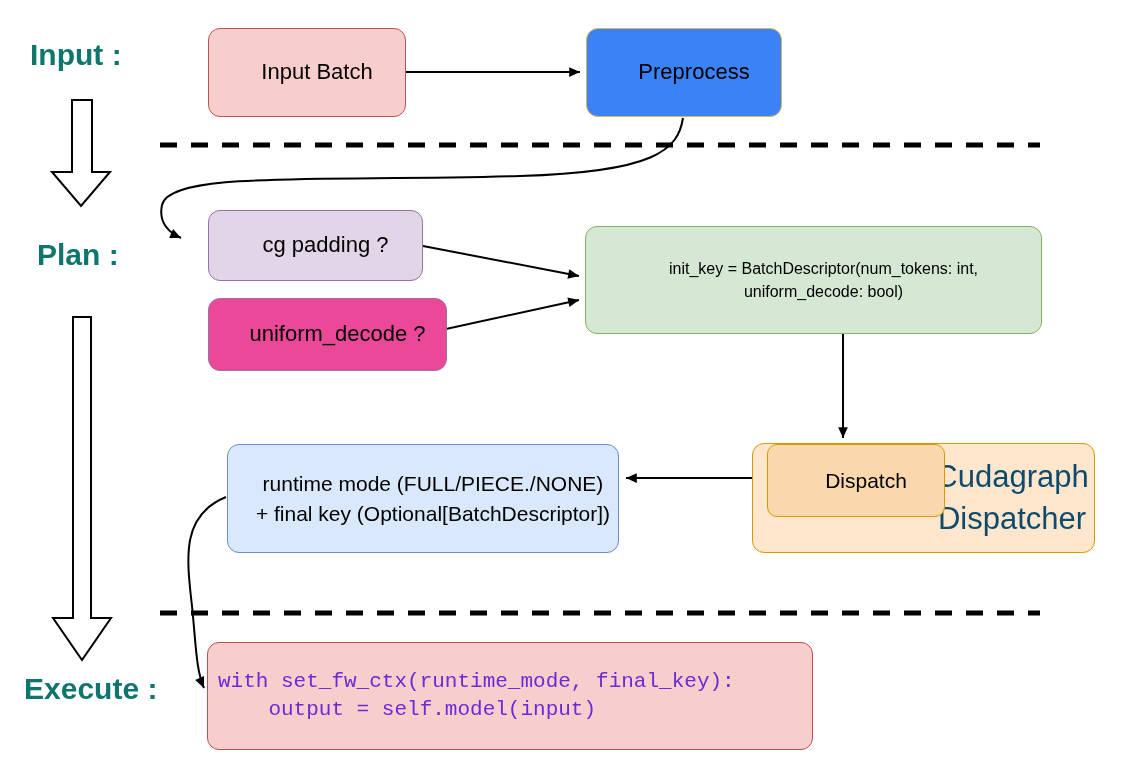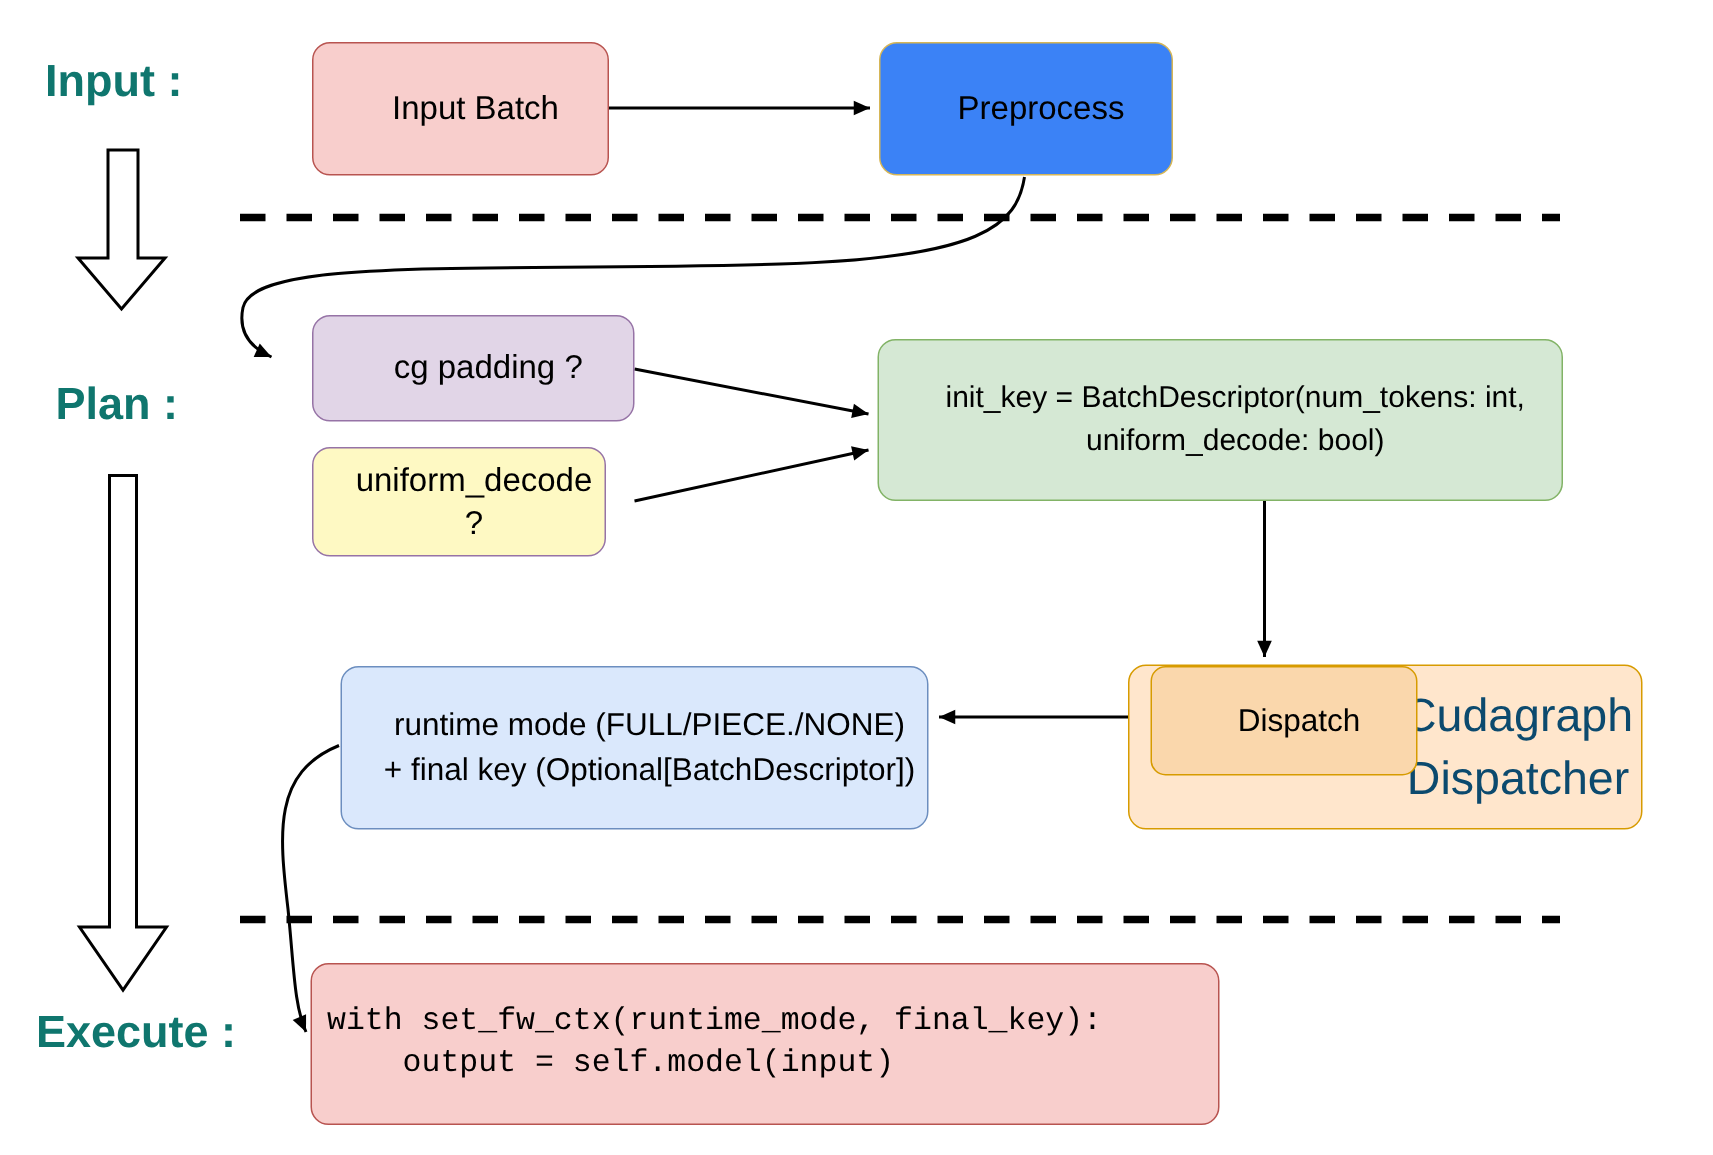--- a/index.html
+++ b/index.html
@@ -39,49 +39,49 @@
     color: #0f766e;
     white-space: nowrap;
   }
   
   .n-input-batch   { left: 208px; top: 28px;  width: 198px; height: 89px;
                      background: #f8cecc; border-color: #b85450; }
   .n-preprocess    { left: 586px; top: 28px;  width: 196px; height: 89px;
                      background: #3b82f6; border-color: #d6b656; }
   .n-cg-padding    { left: 208px; top: 210px; width: 215px; height: 71px;
                      background: #e1d5e7; border-color: #9673a6; }
-  .n-uniform       { left: 208px; top: 298px; width: 196px; height: 73px;
-                     background: #fef9c3; border-color: #9673a6; text-align: center; }
+  .n-uniform       { left: 208px; top: 298px; width: 239px; height: 73px;
+                     background: #ec4899; border-color: #9673a6; text-align: center; }
   .n-init-key      { left: 585px; top: 226px; width: 457px; height: 108px;
-                     background: #d5e8d4; border-color: #82b366; font-size: 20px; line-height: 1.45; }
+                     background: #d5e8d4; border-color: #82b366; font-size: 16px; line-height: 1.45; }
   .n-cud-outer     { left: 752px; top: 443px; width: 343px; height: 110px;
                      background: #ffe6cc; border-color: #d79b00; }
   .n-dispatch      { left: 755px; top: 444px; width: 178px; height: 73px;
                      background: #fad7ac; border-color: #d79b00; font-size: 21px; border-radius: 10px; margin-left: 12px; }
   .n-runtime       { left: 227px; top: 444px; width: 392px; height: 109px;
                      background: #dae8fc; border-color: #6c8ebf; font-size: 21px; line-height: 1.4; align-items: center; }
   .n-code          { left: 207px; top: 642px; width: 606px; height: 108px;
                      background: #f8cecc; border-color: #b85450;
                      align-items: flex-start; padding-left: 10px;
                      font-family: "Liberation Mono", monospace;
-                     font-size: 21px; line-height: 28px; color: #000000;
+                     font-size: 21px; line-height: 28px; color: #6d28d9;
                      text-align: right; }
   .n-code .code-line { white-space: pre; }
   .cud-label {
     position: absolute;
     right: 2px; top: 50%;
     transform: translateY(-50%);
     width: 160px;
     text-align: center;
     font-size: 31px;
     line-height: 1.35;
     color: #0c4a6e;
   }
   .lbl-input   { left: 30px; top: 38px; }
-  .lbl-plan    { left: 37px; top: 253px; text-align: right; }
+  .lbl-plan    { left: 37px; top: 238px; text-align: right; }
   .lbl-execute { left: 24px; top: 672px; }
 </style>
 </head>
 <body>
 
 <div class="canvas">
 
   <svg class="layer" viewBox="0 0 1142 770" xmlns="http://www.w3.org/2000/svg">
     <defs>
       <marker id="ah" viewBox="0 0 12 12" refX="11" refY="6" markerWidth="13" markerHeight="13" markerUnits="userSpaceOnUse" orient="auto-start-reverse">

